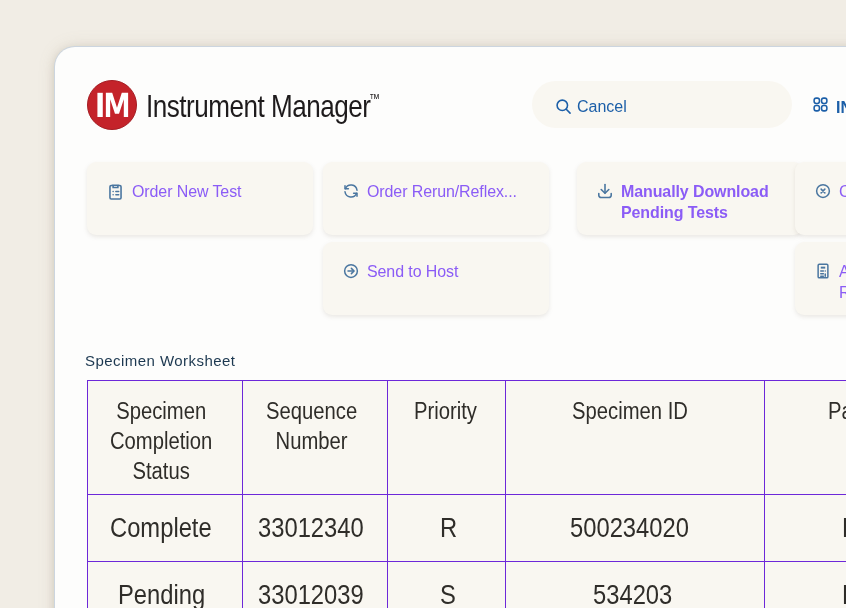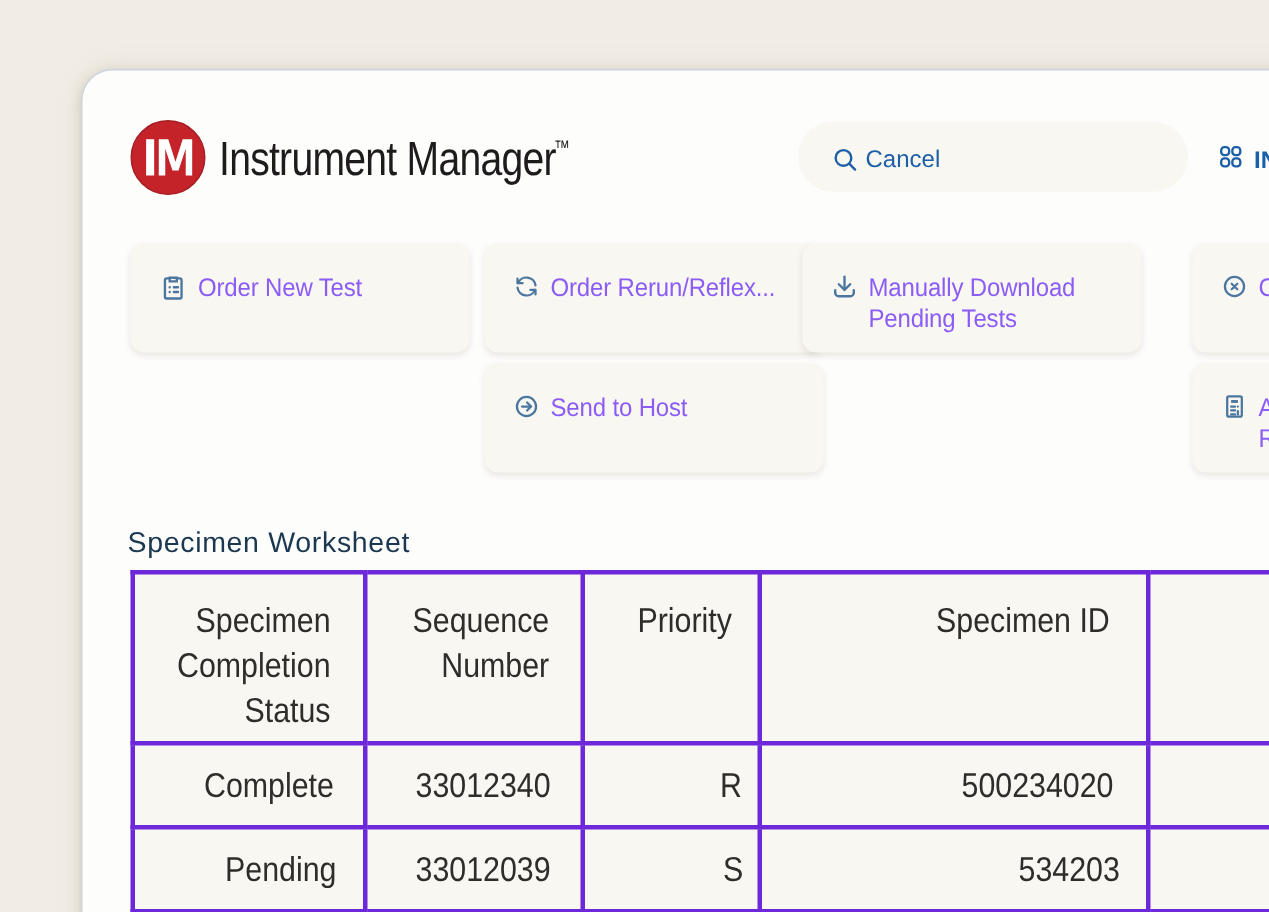--- a/index.html
+++ b/index.html
@@ -26,26 +26,26 @@
   
   .btn {
     position:absolute; width:226px; height:73px; background:#f9f7f1; border-radius:9px;
     box-shadow:0 2px 4px rgba(150,140,120,0.18);
     display:flex; align-items:flex-start; padding:19px 14px 0 19px; gap:7px;
     color:#8b5cf6; font-size:17px; line-height:21px; letter-spacing:-0.1px;
   }
   .btn svg { flex:0 0 auto; margin-top:1px; }
   .btn span { transform:scaleX(0.94); transform-origin:left center; }
   
-  .sec-label { position:absolute; left:30px; top:305px; color:#1c3850; font-size:19px; letter-spacing:0.45px; }
+  .sec-label { position:absolute; left:30px; top:305px; color:#1c3850; font-size:15px; letter-spacing:0.45px; }
   table { position:absolute; left:32px; top:333px; border-collapse:collapse;
           background:#f9f7f1; color:#2f2d29; }
-  th, td { border:3px solid #6d28d9; text-align:right; vertical-align:top; font-weight:normal; }
+  th, td { border:1px solid #6d28d9; text-align:center; vertical-align:top; font-weight:normal; }
   th { font-size:23px; line-height:30px; padding:15px 8px 0 14px; height:114px; }
-  td { font-size:23px; padding:0 8px 0 14px; height:56px; vertical-align:middle; }
+  td { font-size:27px; padding:0 8px 0 14px; height:67px; vertical-align:middle; }
   th span, td span { display:inline-block; transform:scaleX(0.88); transform-origin:left center; white-space:nowrap; }
   .c1{width:155px;} .c2{width:145px;} .c3{width:118px;margin-top:31px;} .c4{width:259px;} .c5{width:260px;}
   .search > * { position:relative; top:2px; }
 </style>
 </head>
 <body>
   <div class="card">
     <div class="logo">
       <svg width="50" height="50" viewBox="0 0 50 50">
         <path fill="#ffffff" d="M9.8 12.3h5.6v25.2H9.8z"></path>
@@ -85,21 +85,21 @@
     </div>
     <div class="btn" style="left:268px; top:115px;">
       <svg width="18" height="18" viewBox="0 0 24 24" fill="none" stroke="#4a76a0" stroke-width="2" stroke-linecap="round" stroke-linejoin="round">
         <path d="M20 11a8.1 8.1 0 0 0-15.5-2"></path>
         <path d="M4 5v4h4.5"></path>
         <path d="M4 13a8.1 8.1 0 0 0 15.5 2"></path>
         <path d="M20 19v-4h-4.5"></path>
       </svg>
       <span>Order Rerun/Reflex...</span>
     </div>
-    <div class="btn" style="left:480px; top:115px;">
+    <div class="btn" style="left:522px; top:115px;font-weight:bold;">
       <svg width="18" height="18" viewBox="0 0 18 18" fill="none" stroke="#4a76a0" stroke-width="1.6" stroke-linecap="round" stroke-linejoin="round">
         <path d="M9 2.5v8.5"></path>
         <path d="M5.2 7.5L9 11.3l3.8-3.8"></path>
         <path d="M2.8 11.5v1.7a2.3 2.3 0 0 0 2.3 2.3h7.8a2.3 2.3 0 0 0 2.3-2.3v-1.7"></path>
       </svg>
       <span>Manually Download Pending Tests</span>
     </div>
     <div class="btn" style="left:740px; top:115px;">
       <svg width="18" height="18" viewBox="0 0 24 24" fill="none" stroke="#4a76a0" stroke-width="2" stroke-linecap="round">
         <circle cx="12" cy="12" r="8.5"></circle>

